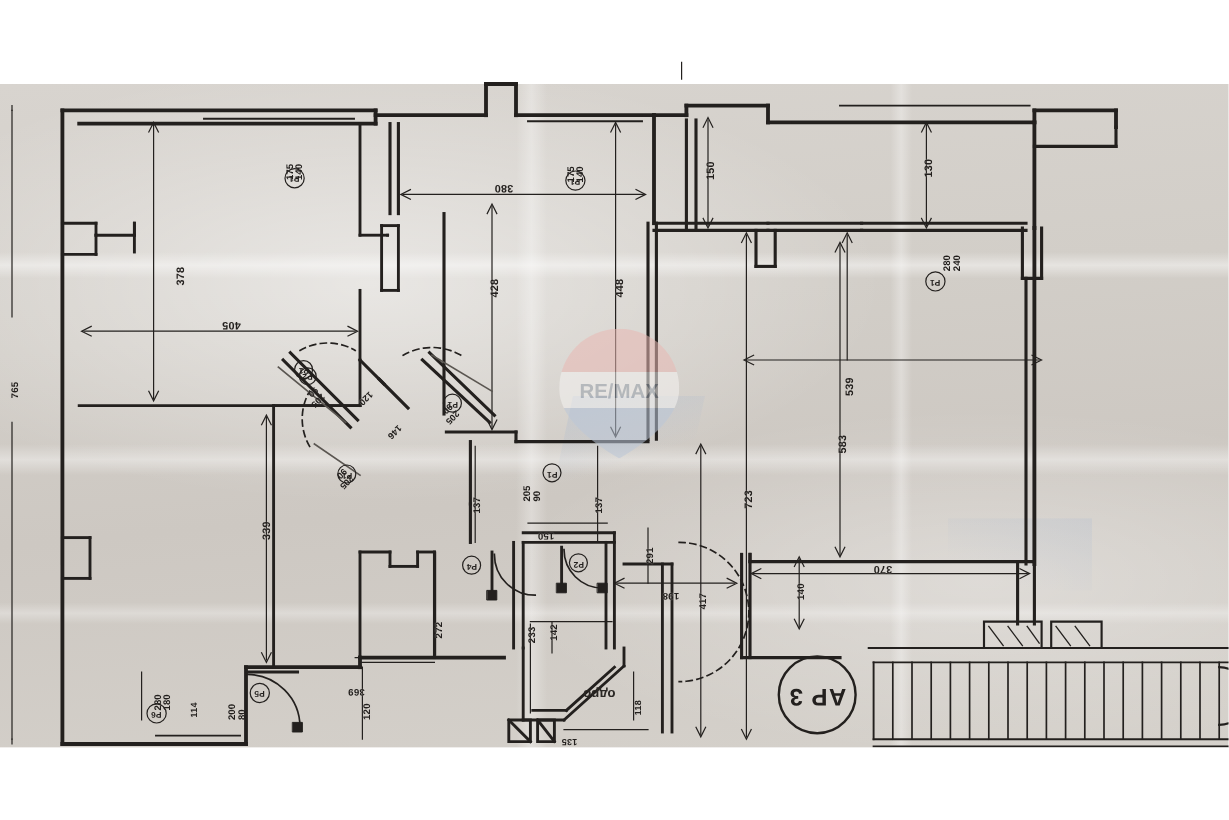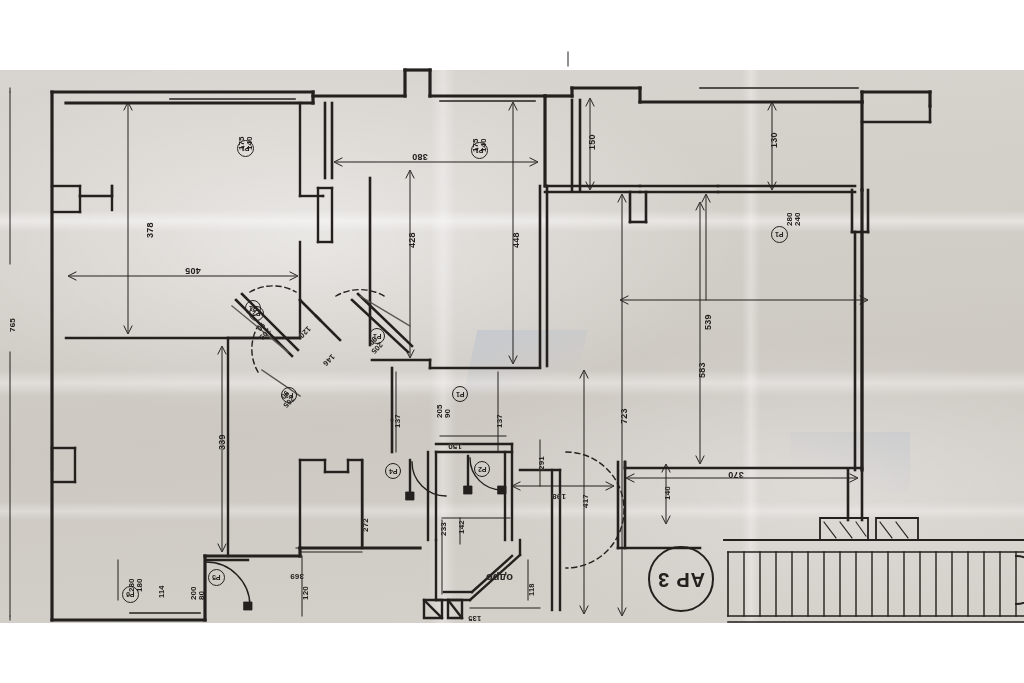--- a/index.html
+++ b/index.html
@@ -442,20 +442,35 @@
       </g>
 
       <g stroke-width="2.4">
         <path d="M862 232 L862 470"></path>
       </g>
 
     </g>
   </svg>
   </div>
 
+  <div id="watermark">
+    <svg width="108" height="112" viewBox="0 0 108 112" xmlns="http://www.w3.org/2000/svg">
+      <defs>
+        <clipPath id="balloon">
+          <path d="M54 2 C82 2 104 24 104 52 C104 74 82 94 54 110 C26 94 4 74 4 52 C4 24 26 2 54 2 Z"></path>
+        </clipPath>
+      </defs>
+      <g clip-path="url(#balloon)">
+        <rect x="0" y="0" width="108" height="38" fill="#e9b9b4"></rect>
+        <rect x="0" y="38" width="108" height="30" fill="#f5f3f1"></rect>
+        <rect x="0" y="68" width="108" height="46" fill="#bbc7d8"></rect>
+      </g>
+      <text x="54" y="60" text-anchor="middle" font-family="Liberation Sans, sans-serif" font-size="17" font-weight="700" fill="#99a2ac">RE/MAX</text>
+    </svg>
+  </div>
 
   <div class="dim v s" style="left:9px;top:332px;">765</div>
 
   <div class="dim v" style="left:146px;top:238px;">378</div>
   <div class="dim" style="left:185px;top:266px;transform:rotate(180deg);">405</div>
 
   <div class="dim v" style="left:218px;top:450px;">339</div>
 
   <div class="dim" style="left:412px;top:152px;transform:rotate(180deg);">380</div>
   <div class="dim v" style="left:408px;top:248px;">428</div>

